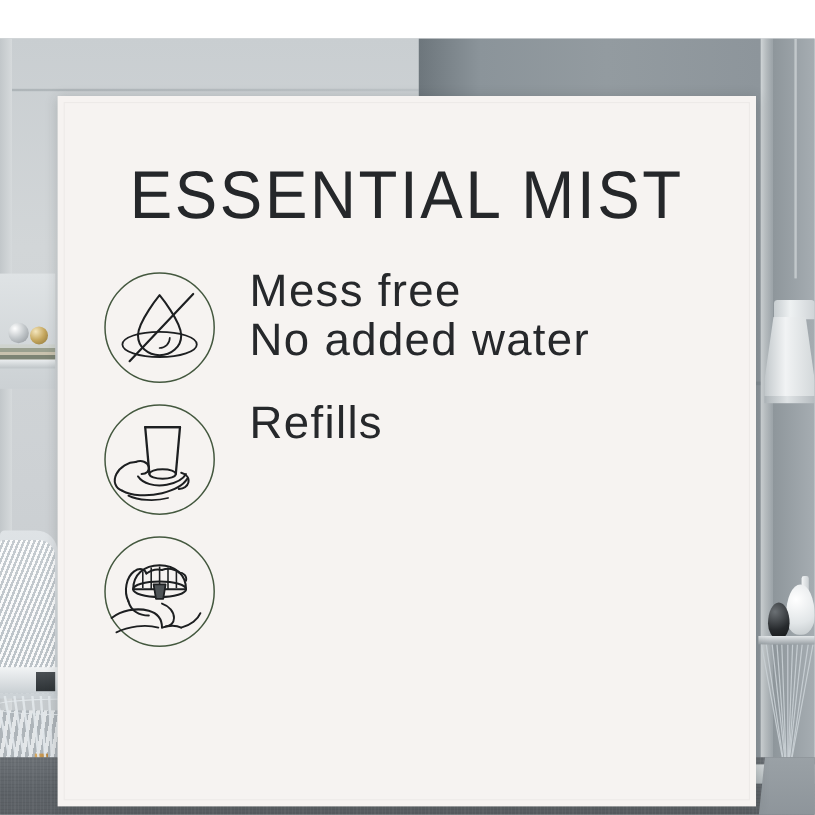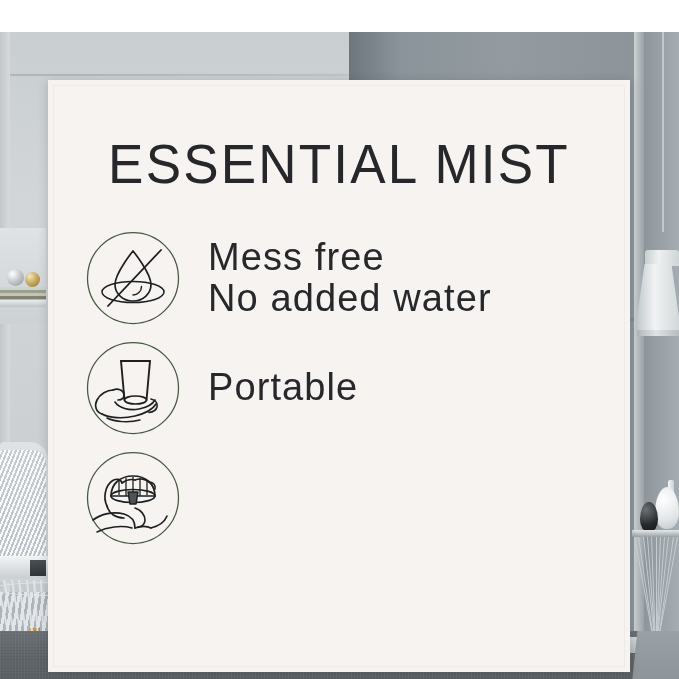--- a/index.html
+++ b/index.html
@@ -316,21 +316,20 @@
 
   
   .benefits {
     margin-top: 33px;
     padding-left: 35px;
     display: flex;
     flex-direction: column;
   }
   .benefit-row {
     display: flex;
-    align-items: center;
     height: 110px;
   }
   .icon-badge {
     flex: 0 0 auto;
     width: 100px;
     height: 100px;
     position: relative;
   }
   .icon-badge svg {
     display: block;
@@ -458,21 +457,21 @@
             <ellipse cx="52.5" cy="62" rx="11" ry="4" fill="#f6f3f1" stroke="#1d1f21" stroke-width="1.7"></ellipse>
 
             <path d="M30 52 C24 52 17 56 14 62 C11 68 13 74 19 76" fill="none" stroke="#1d1f21" stroke-width="1.7" stroke-linecap="round"></path>
             <path d="M30 52 C35 50 40 52 41 56 C41.8 59.5 39 62 35 62" fill="none" stroke="#1d1f21" stroke-width="1.7" stroke-linecap="round"></path>
             <path d="M19 76 C26 80 40 81 52 78 C62 75.5 70 71 73 66" fill="none" stroke="#1d1f21" stroke-width="1.7" stroke-linecap="round"></path>
             <path d="M32 64 C36 70 46 73 56 71 C64 69.4 70 65.6 72 62" fill="none" stroke="#1d1f21" stroke-width="1.6" stroke-linecap="round"></path>
             <path d="M68 61 C72 62 75 65 74 69 C73.2 72 70 74 66 74.5" fill="none" stroke="#1d1f21" stroke-width="1.6" stroke-linecap="round"></path>
             <path d="M24 80 C32 84 46 85 57 82" fill="none" stroke="#1d1f21" stroke-width="1.5" stroke-linecap="round"></path>
           </svg>
         </div>
-        <div class="benefit-text">Portable</div>
+        <div class="benefit-text">Refills</div>
       </div>
 
       <div class="benefit-row">
         <div class="icon-badge">
           <svg viewBox="0 0 100 100" xmlns="http://www.w3.org/2000/svg">
             <circle cx="50" cy="50" r="45.5" fill="none" stroke="#44583f" stroke-width="1.25"></circle>
 
             <path d="M28 48 C28 36 37 28 50 28 C63 28 72 36 72 48 Z" fill="#f6f3f1" stroke="#1d1f21" stroke-width="1.7"></path>
             <ellipse cx="50" cy="48" rx="22" ry="6.5" fill="none" stroke="#1d1f21" stroke-width="1.7"></ellipse>
             <line x1="36" y1="33" x2="36" y2="47" stroke="#1d1f21" stroke-width="1.3"></line>

